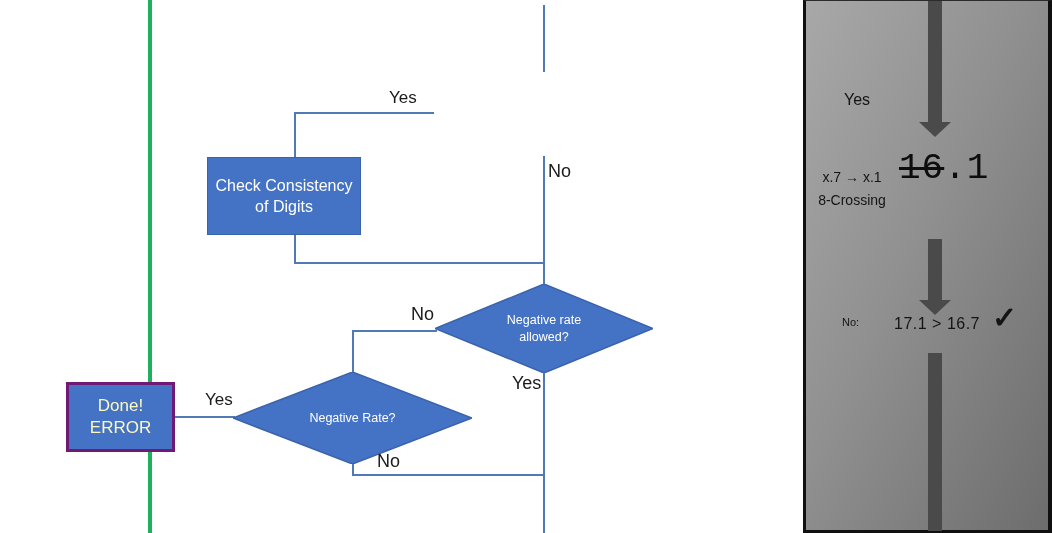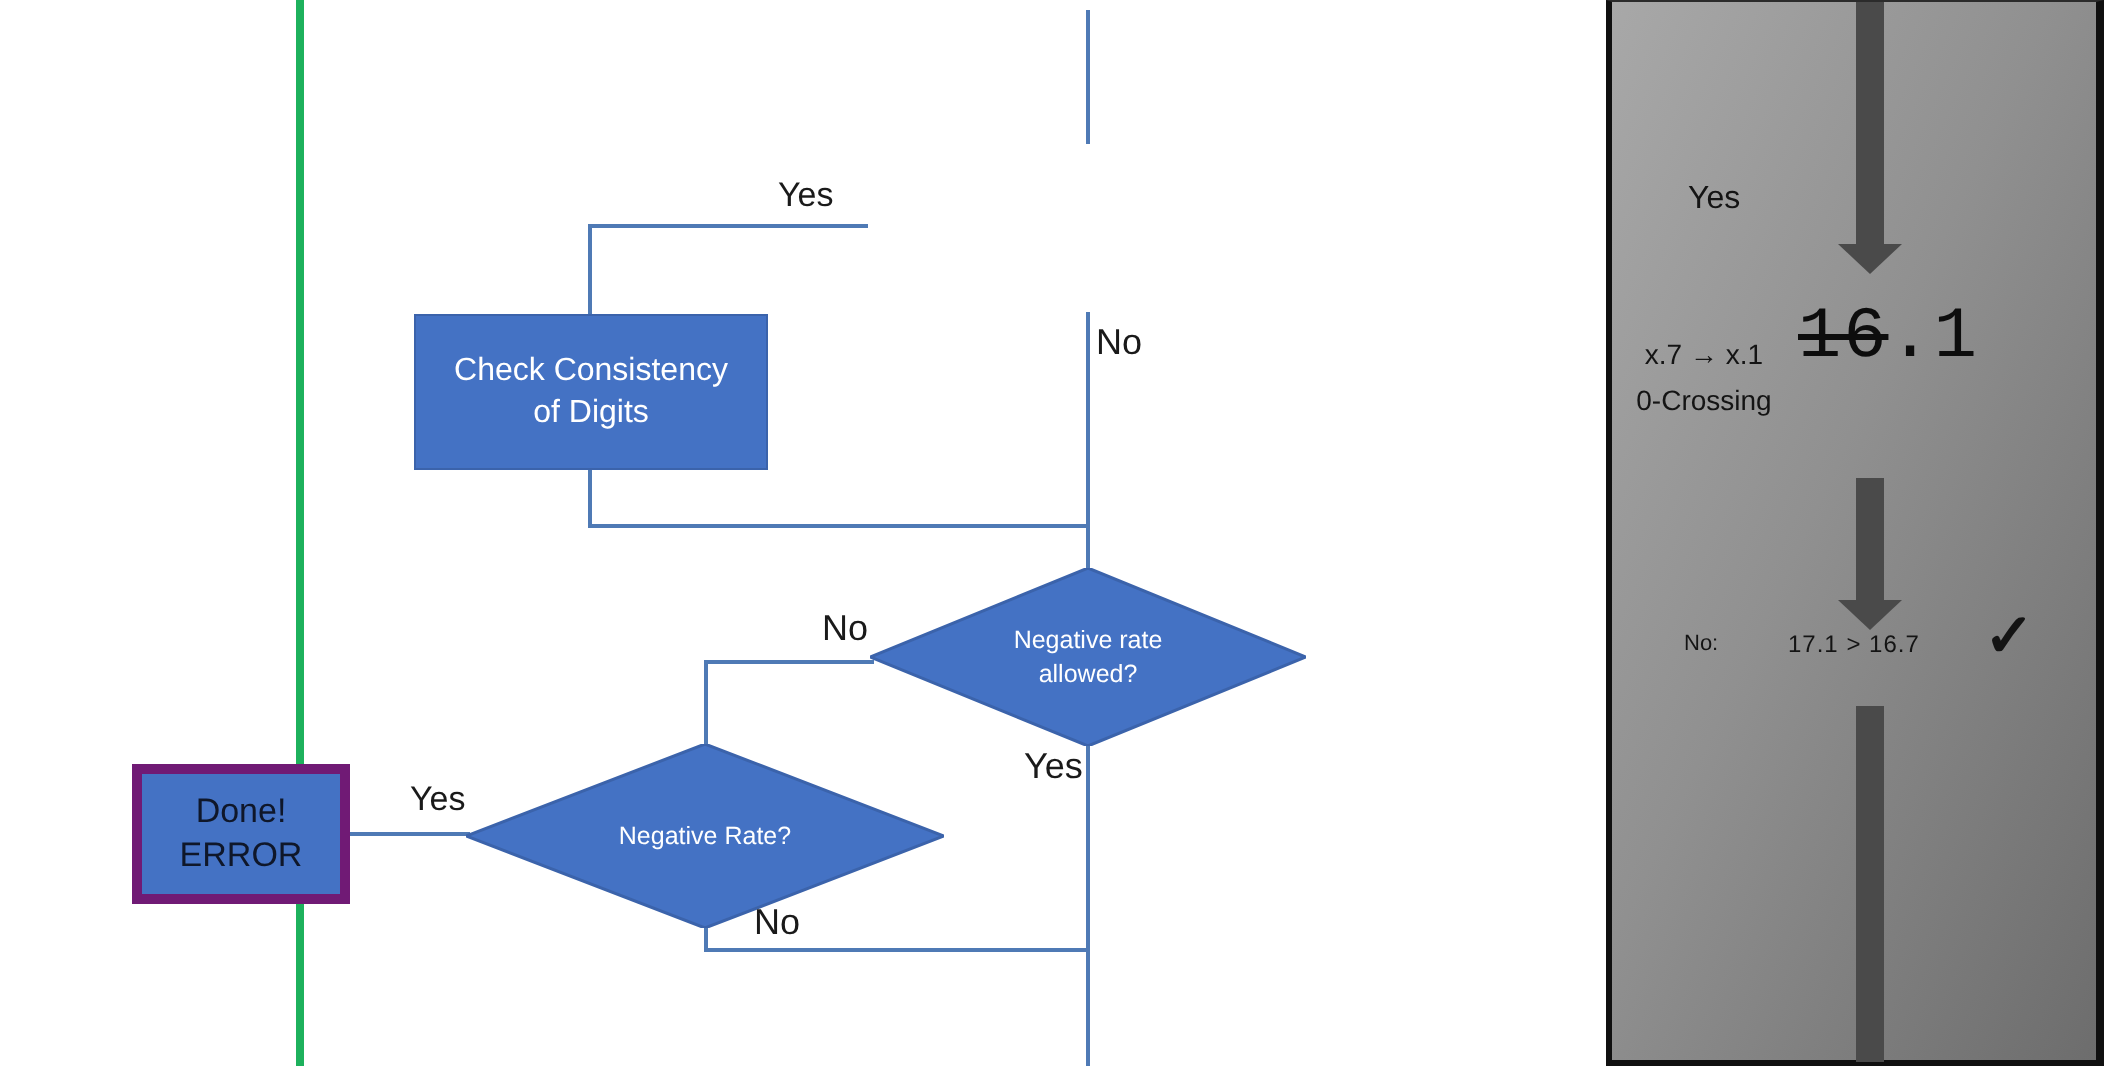--- a/index.html
+++ b/index.html
@@ -13,47 +13,47 @@
   .green-line{position:absolute;left:148px;top:0;width:4px;height:533px;background:#1DB15C;z-index:2;}
   
   .shape{position:absolute;z-index:3;}
   .shape svg{display:block;width:100%;height:100%;}
   .shape .txt{
     position:absolute;inset:0;display:flex;flex-direction:column;align-items:center;justify-content:center;
     color:#ffffff;text-align:center;
   }
   .diamond-txt{font-size:12.5px;line-height:17px;font-weight:400;}
   .process{
-    position:absolute;left:207px;top:157px;width:177px;height:78px;box-sizing:border-box;
+    position:absolute;left:207px;top:157px;width:154px;height:78px;box-sizing:border-box;
     background:#4472C4;border:1px solid #3B63AB;z-index:3;
     display:flex;flex-direction:column;align-items:center;justify-content:center;
     color:#fff;font-size:16px;line-height:21px;text-align:center;
   }
   .done-box{
     position:absolute;left:66px;top:382px;width:109px;height:70px;box-sizing:border-box;
-    background:#4472C4;border:5px solid #701a75;z-index:4;
+    background:#4472C4;border:3px solid #701a75;z-index:4;
     display:flex;flex-direction:column;align-items:center;justify-content:center;
-    color:#0f172a;font-size:17px;line-height:22px;text-align:center;
+    color:#fef9c3;font-size:17px;line-height:22px;text-align:center;
   }
   .branch-label{position:absolute;z-index:5;color:#1a1a1a;font-size:18px;}
   
   .panel{
     position:absolute;left:803px;top:0;width:249px;height:533px;box-sizing:border-box;z-index:6;
     background:linear-gradient(115deg,#a8a8a8 0%,#909090 45%,#6d6d6d 100%);
     border-left:3px solid #101010;border-right:4px solid #101010;
     border-bottom:3px solid #101010;border-top:1px solid #2b2b2b;
   }
   .panel .stem{position:absolute;width:14px;background:#4a4a4a;}
   .panel .head{position:absolute;width:0;height:0;border-left:16px solid transparent;border-right:16px solid transparent;border-top:15px solid #4a4a4a;}
   .panel-text{position:absolute;color:#141414;}
   .rule-block{left:1px;top:165px;width:90px;text-align:center;font-size:14px;line-height:23px;}
   .big-values{left:93px;top:150px;font-size:36px;line-height:36px;color:#0d0d0d;letter-spacing:1px;font-family:Liberation Mono, monospace;}
   .struck{text-decoration:line-through;text-decoration-thickness:3px;}
   .result-label{left:36px;top:315px;font-size:11px;}
-  .comparison{left:88px;top:314px;font-size:12px;letter-spacing:0.5px;}
+  .comparison{left:88px;top:314px;font-size:16px;letter-spacing:0.5px;}
   .check{left:186px;top:299px;font-size:30px;font-weight:bold;}
   .panel-yes{left:38px;top:90px;font-size:16px;}
 </style>
 </head>
 <body>
 
 <div class="stage">
 
   <div class="green-line"></div>
 
@@ -109,21 +109,21 @@
 
   <div class="panel">
 
     <div class="stem" style="left:122px;top:0;height:121px;"></div>
     <div class="head" style="left:113px;top:121px;"></div>
 
     <div class="panel-text panel-yes">Yes</div>
 
     <div class="panel-text rule-block">
       <div>x.7 → x.1</div>
-      <div>0-Crossing</div>
+      <div>8-Crossing</div>
     </div>
 
     <div class="panel-text big-values">
       <div><span class="struck">16</span><span>.1</span></div>
     </div>
 
     <div class="stem" style="left:122px;top:238px;height:61px;"></div>
     <div class="head" style="left:113px;top:299px;"></div>
 
     <div class="panel-text result-label">No:</div>

